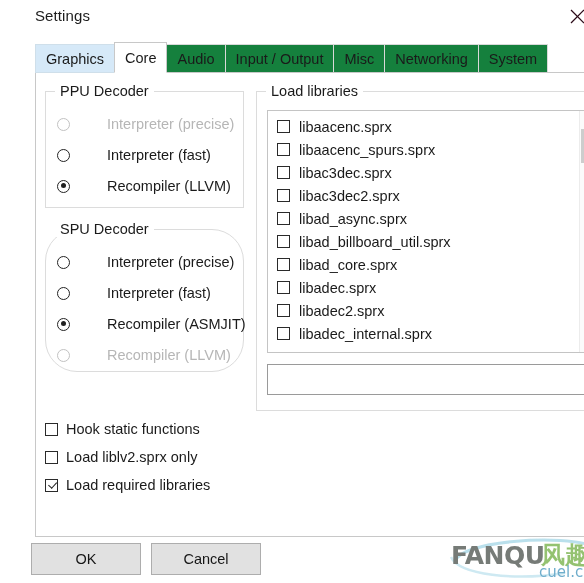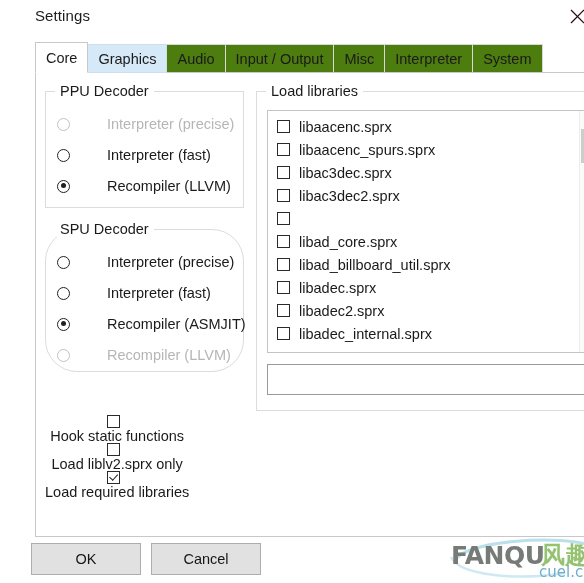--- a/index.html
+++ b/index.html
@@ -72,21 +72,21 @@
     height: 30px;
   }
   .tab {
     height: 29px;
     box-sizing: border-box;
     display: flex;
     align-items: center;
     padding: 0 10px;
     font-size: 14.5px;
     color: #1a1a1a;
-    background: #4d7c0f;
+    background: #15803d;
     border: 1px solid #d9d9d9;
     border-bottom: 1px solid #c8c8c8;
     margin-right: -1px;
     white-space: nowrap;
     cursor: default;
   }
   .tab.selected {
     background: #ffffff;
     border: 1px solid #c8c8c8;
     border-bottom: 1px solid #ffffff;
@@ -290,21 +290,21 @@
     padding: 0 6px;
     box-sizing: border-box;
   }
 
   
   #bottom-options {
     position: absolute;
     left: 9px;
     top: 342px;
   }
-  #bottom-options .check-row { height: 28px; flex-direction: column; }
+  #bottom-options .check-row { height: 28px; }
 
   
   .dlg-button {
     position: absolute;
     height: 32px;
     background: #e1e1e1;
     border: 1px solid #adadad;
     box-sizing: border-box;
     display: flex;
     align-items: center;
@@ -370,37 +370,37 @@
         <svg width="15" height="15" viewBox="0 0 15 15">
           <line x1="1" y1="1" x2="14" y2="14" stroke="#2b0a18" stroke-width="1.2"></line>
           <line x1="14" y1="1" x2="1" y2="14" stroke="#2b0a18" stroke-width="1.2"></line>
         </svg>
       </span>
     </div>
   </div>
 
   <div id="tabstrip">
     <div id="tabs">
+      <div class="tab hovered">
+        <span>Graphics</span>
+      </div>
       <div class="tab selected">
         <span>Core</span>
       </div>
-      <div class="tab hovered">
-        <span>Graphics</span>
-      </div>
       <div class="tab">
         <span>Audio</span>
       </div>
       <div class="tab">
         <span>Input / Output</span>
       </div>
       <div class="tab">
         <span>Misc</span>
       </div>
       <div class="tab">
-        <span>Interpreter</span>
+        <span>Networking</span>
       </div>
       <div class="tab">
         <span>System</span>
       </div>
     </div>
   </div>
 
   <div id="content-panel">
 
     <div class="groupbox" id="ppu-group">
@@ -457,28 +457,29 @@
           <div class="lib-row check-row">
             <span class="check-mark"></span>
             <span class="check-label">libac3dec.sprx</span>
           </div>
           <div class="lib-row check-row">
             <span class="check-mark"></span>
             <span class="check-label">libac3dec2.sprx</span>
           </div>
           <div class="lib-row check-row">
             <span class="check-mark"></span>
+            <span class="check-label">libad_async.sprx</span>
+          </div>
+          <div class="lib-row check-row">
+            <span class="check-mark"></span>
+            <span class="check-label">libad_billboard_util.sprx</span>
           </div>
           <div class="lib-row check-row">
             <span class="check-mark"></span>
             <span class="check-label">libad_core.sprx</span>
-          </div>
-          <div class="lib-row check-row">
-            <span class="check-mark"></span>
-            <span class="check-label">libad_billboard_util.sprx</span>
           </div>
           <div class="lib-row check-row">
             <span class="check-mark"></span>
             <span class="check-label">libadec.sprx</span>
           </div>
           <div class="lib-row check-row">
             <span class="check-mark"></span>
             <span class="check-label">libadec2.sprx</span>
           </div>
           <div class="lib-row check-row">

